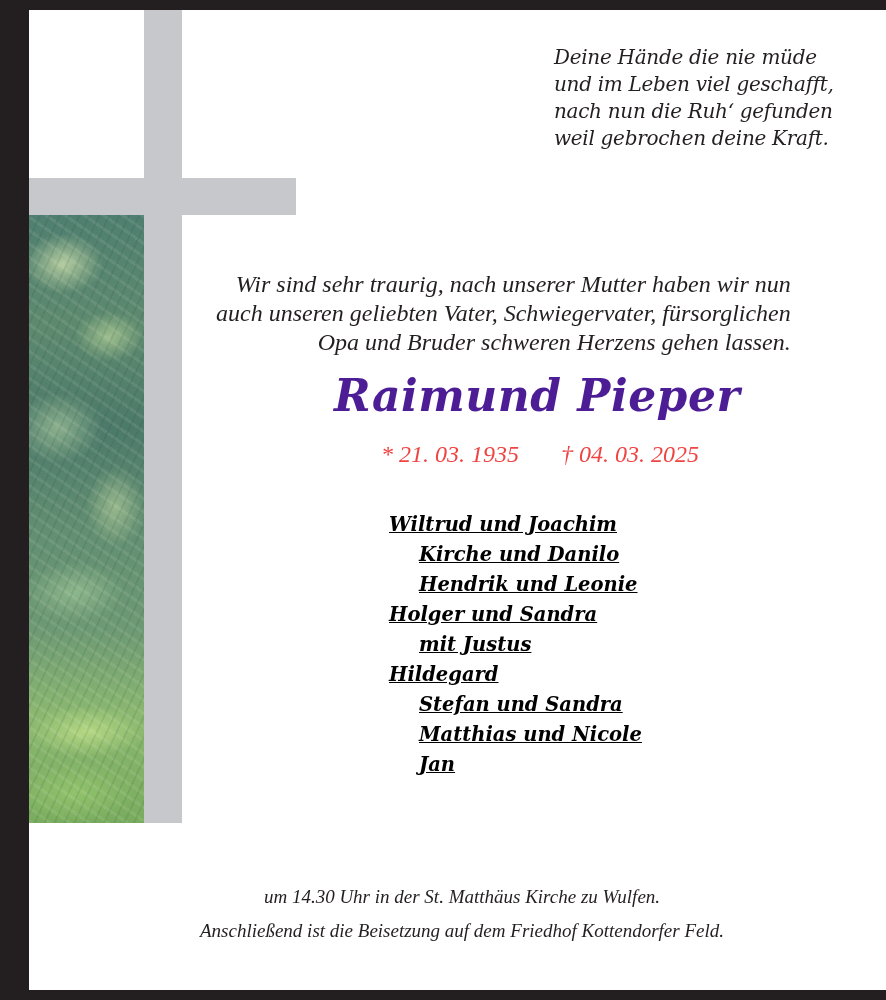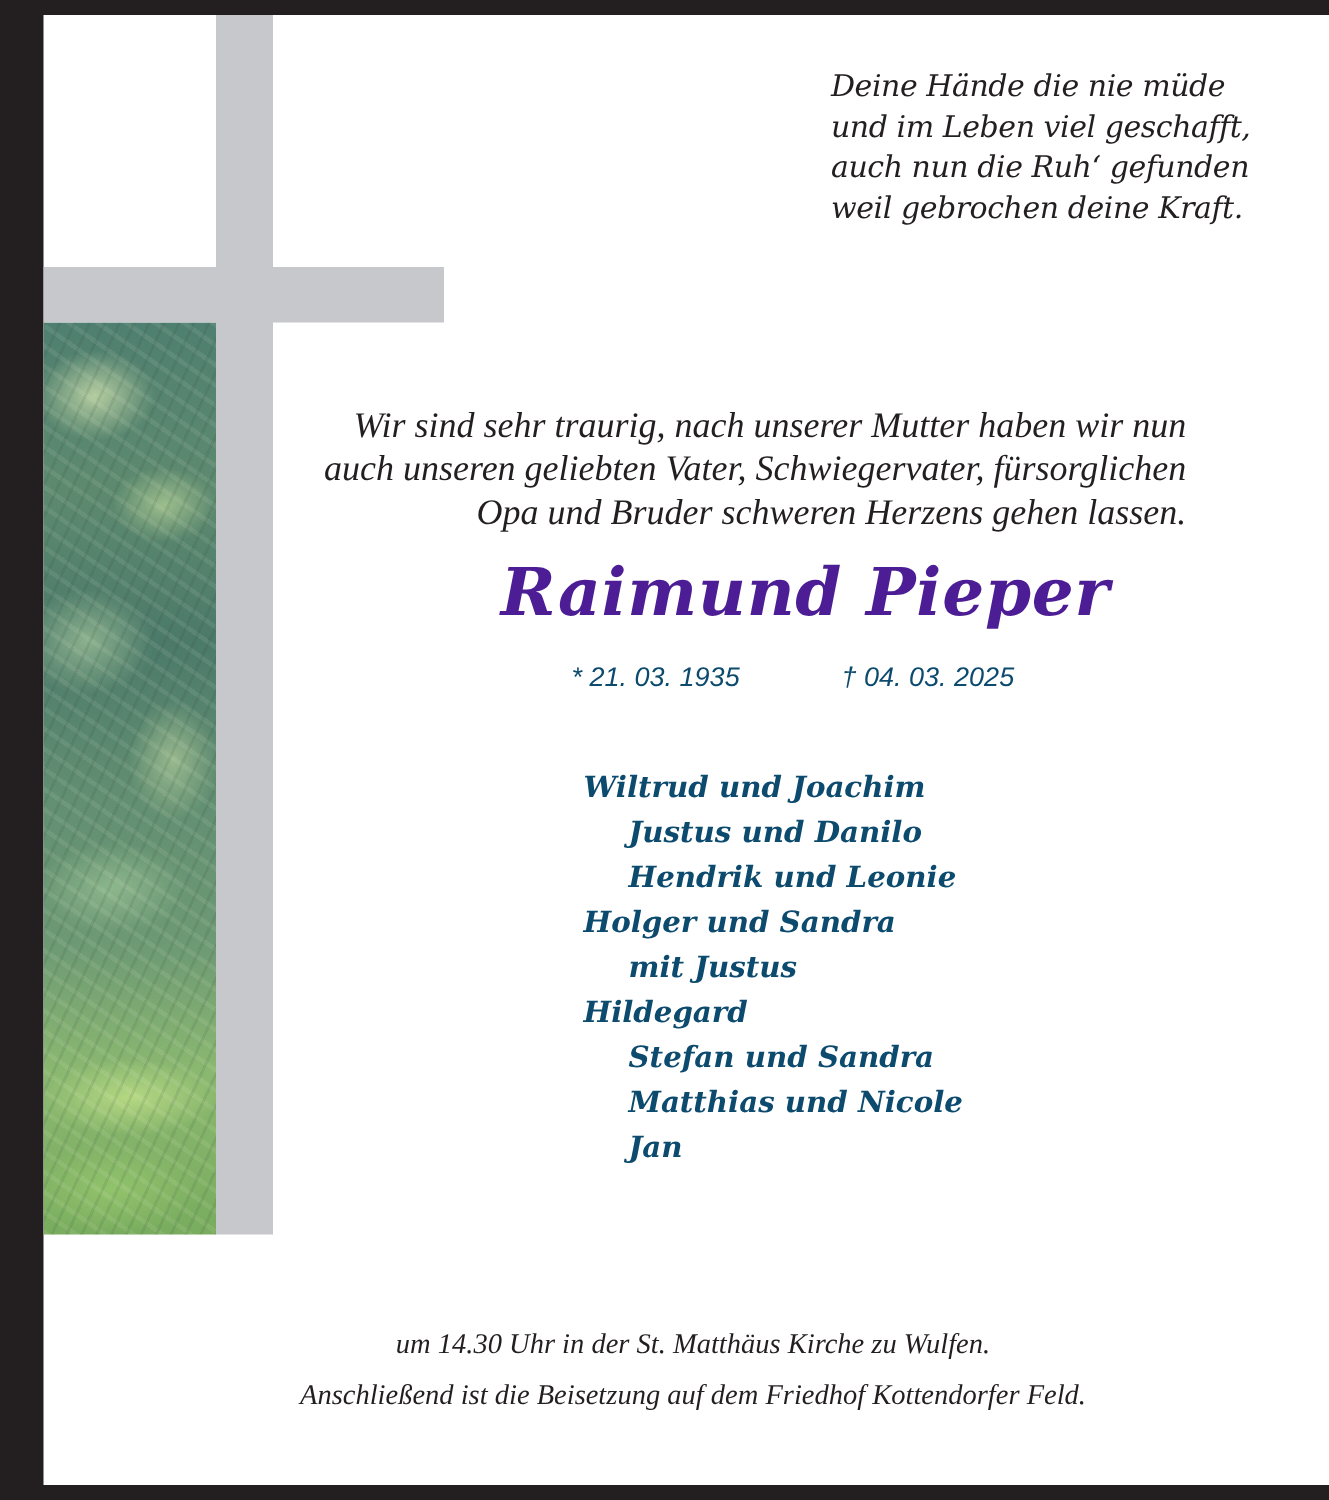--- a/index.html
+++ b/index.html
@@ -84,37 +84,38 @@
       font-style: italic;
       font-weight: bold;
       font-size: 44px;
       line-height: 56px;
       color: #4c1d95;
       letter-spacing: 0.5px;
     }
     .dates {
       position: absolute;
       top: 431px;
-      font-family: Liberation Sans, sans-serif;
+      font-family: Liberation Serif, serif;
       font-style: italic;
-      font-size: 18px;
-      color: #0c4a6e;
+      font-size: 24px;
+      color: #ef4444;
       white-space: nowrap;
     }
     .birth { left: 352px; }
     .death { left: 532px; }
     .family {
       position: absolute;
       left: 360px; top: 500px;
       font-family: "DejaVu Serif", serif;
       font-style: italic;
       font-weight: bold;
       font-size: 19.5px;
       line-height: 30px;
-      color: #0c4a6e;
+      color: #000000;
+      text-decoration: underline;
     }
     .family div { white-space: nowrap; }
     .family .indent { padding-left: 30px; }
     .service {
       position: absolute;
       left: 0; width: 866px;
       top: 875px;
       text-align: center;
       font-family: "Liberation Serif", serif;
       font-style: italic;
@@ -130,37 +131,37 @@
 
 <div class="page">
 
   <div class="forest"></div>
   <div class="cross-v"></div>
   <div class="cross-h"></div>
 
   <div class="verse">
     <div>Deine Hände die nie müde</div>
     <div>und im Leben viel geschafft,</div>
-    <div>auch nun die Ruh‘ gefunden</div>
+    <div>nach nun die Ruh‘ gefunden</div>
     <div>weil gebrochen deine Kraft.</div>
   </div>
 
   <div class="intro">
     <div>Wir sind sehr traurig, nach unserer Mutter haben wir nun</div>
     <div>auch unseren geliebten Vater, Schwiegervater, fürsorglichen</div>
     <div>Opa und Bruder schweren Herzens gehen lassen.</div>
   </div>
 
   <div class="name">Raimund Pieper</div>
   <div class="dates birth">* 21. 03. 1935</div>
   <div class="dates death">† 04. 03. 2025</div>
 
   <div class="family">
     <div>Wiltrud und Joachim</div>
-    <div class="indent">Justus und Danilo</div>
+    <div class="indent">Kirche und Danilo</div>
     <div class="indent">Hendrik und Leonie</div>
     <div>Holger und Sandra</div>
     <div class="indent">mit Justus</div>
     <div>Hildegard</div>
     <div class="indent">Stefan und Sandra</div>
     <div class="indent">Matthias und Nicole</div>
     <div class="indent">Jan</div>
   </div>
 
   <div class="service">

